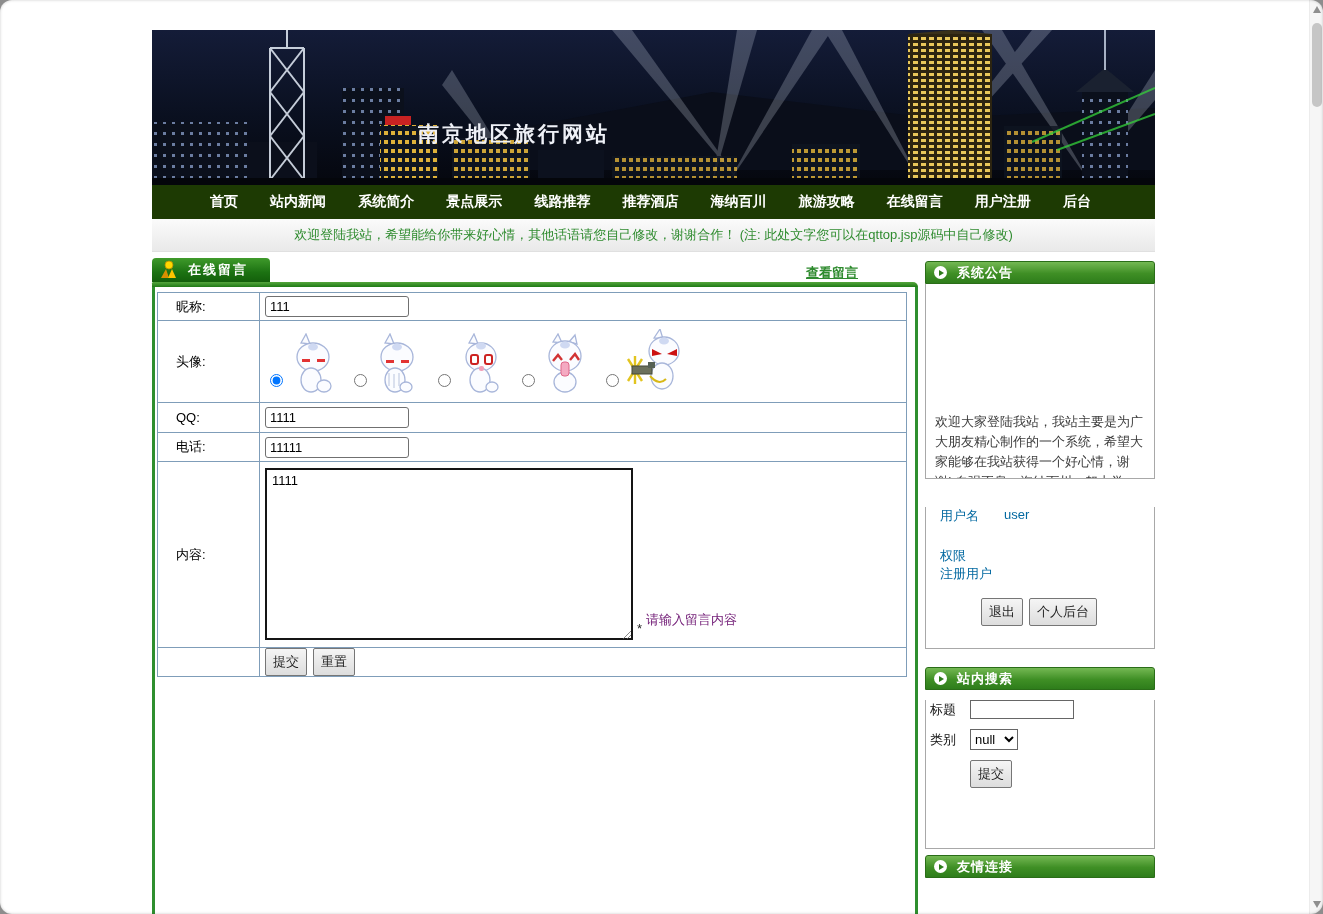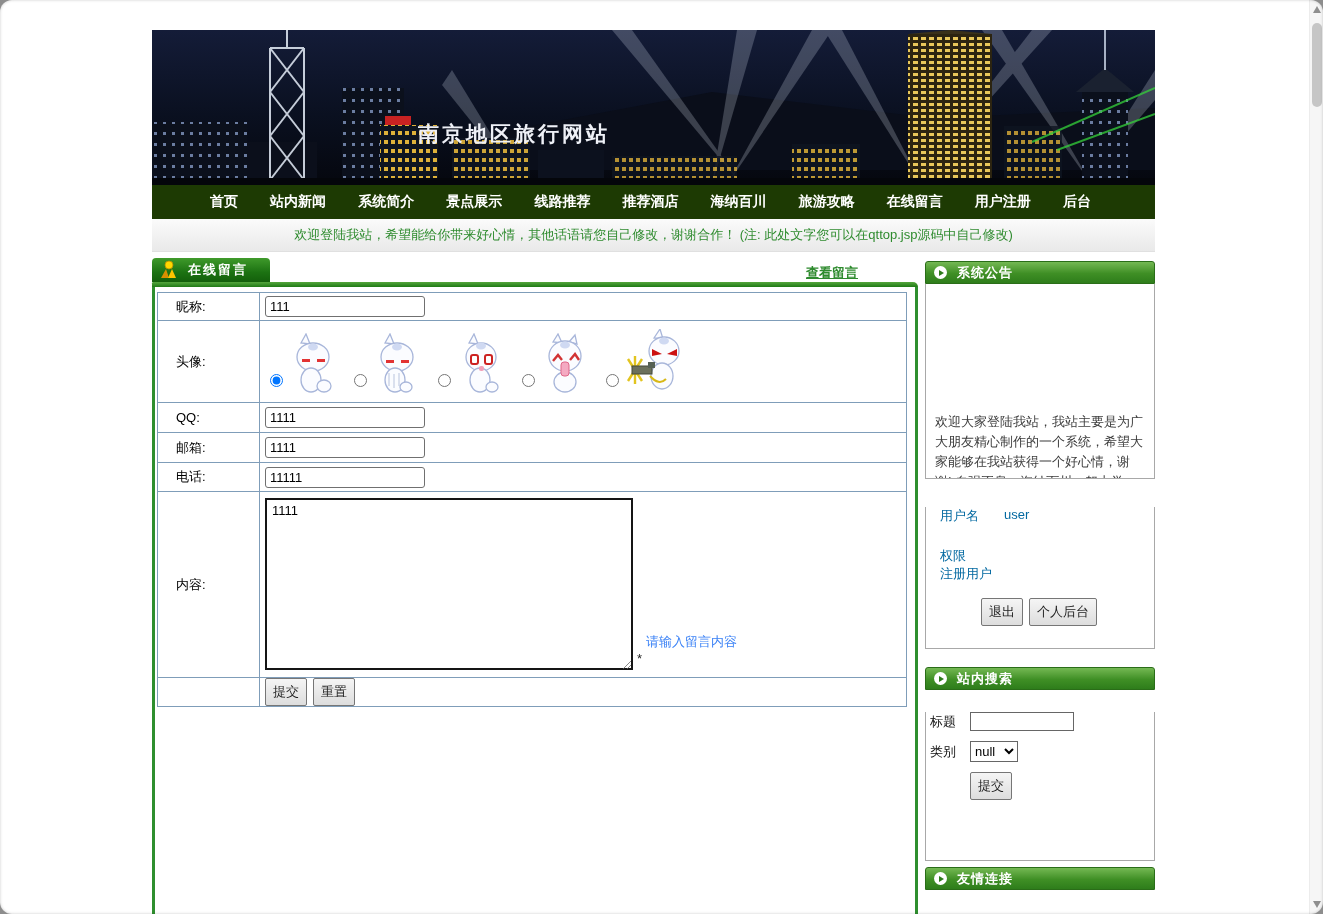--- a/index.html
+++ b/index.html
@@ -42,33 +42,33 @@
   .view-link { color:#2e8b2e; font-size:13px; font-weight:bold; text-decoration:underline; margin-right:60px; cursor:pointer; }
   .green-strip { height:5px; background:linear-gradient(#55a63d,#1f7a15); border-radius:2px 8px 0 0; }
 
   
   .form-box { border:3px solid #2f8f2f; border-top:none; border-bottom:none; min-height:627px; background:#fff; padding:5px 8px 0 2px; }
   table.form-table { border-collapse:collapse; width:100%; background:#fff; }
   .form-table td { border:1px solid #7f9db9; font-size:13px; color:#000; vertical-align:middle; }
   td.lbl { width:102px; padding-left:18px; }
   .r1 td { height:28px; } .r2 td { height:82px; } .r3 td,.r4 td { height:30px; }
   .r5 td { height:29px; } .r6 td { height:186px; } .r7 td { height:27px; }
-  .txt-input { width:160px; height:21px; border:1px solid #707070; border-radius:3px; margin-left:5px;
+  .txt-input { width:144px; height:21px; border:1px solid #707070; border-radius:3px; margin-left:5px;
     font-size:13px; padding:0 4px; font-family:inherit; }
   .avatars { display:flex; align-items:flex-end; padding:4px 0 4px 10px; }
   .avatars input[type=radio] { width:13px; height:13px; margin:0 5px 8px 0; }
   .avatars svg { margin-right:14px; }
   .content-cell-inner { display:flex; align-items:flex-end; padding:4px 0 6px 0; }
   .msg-area { width:368px; height:172px; border:2px solid #151515; margin-left:5px;
     font-size:13px; padding:3px 5px; font-family:inherit; resize:none; }
   .grip { width:10px; height:10px; margin-left:-12px; margin-bottom:1px; position:relative; z-index:2;
     background:repeating-linear-gradient(135deg,transparent 0 2px,#8a8a8a 2px 3px);
     clip-path:polygon(100% 0,100% 100%,0 100%); }
   .star { font-size:13px; color:#222; margin:0 4px 4px 6px; }
-  .hint { font-size:13px; color:#3b82f6; margin-bottom:19px; white-space:nowrap; }
+  .hint { font-size:13px; color:#701a75; margin-bottom:11px; white-space:nowrap; }
   .btn { background:linear-gradient(#f5f5f5,#dddddd); border:1px solid #767676; border-radius:2px;
     font-size:13px; padding:4px 7px; cursor:pointer; font-family:inherit; color:#222; }
   .btn-row { padding-left:5px; display:flex; gap:6px; }
 
   
   .panel-head { height:23px; display:flex; align-items:center;
     background:linear-gradient(#74b853,#3f8f25 55%,#2e7d1b); border:1px solid #2a6d18;
     border-radius:3px 3px 0 0; color:#fff; font-size:13px; font-weight:bold; letter-spacing:1px; }
   .dot { width:13px; height:13px; border-radius:50%; background:#fff; margin:0 10px 0 8px;
     display:inline-flex; align-items:center; justify-content:center; }
@@ -78,21 +78,21 @@
   .pb-announce { height:195px; overflow:hidden; }
   .marquee { position:absolute; left:9px; right:9px; bottom:0; height:66px; overflow:hidden;
     font-size:13px; line-height:20px; color:#3c3c3c; }
   .pb-login { height:142px; }
   .login-row { display:flex; font-size:13px; color:#0369a1; padding-left:14px; margin-top:28px; }
   .login-row + .login-row { margin-top:22px;flex-direction:column; }
   .login-row .lab { width:64px; }
   .login-btns { margin-top:15px; padding-left:55px; display:flex; gap:6px; }
   .pb-search { height:149px; }
   .srch-row { display:flex; align-items:center; font-size:13px; color:#111; padding-left:4px; margin-top:10px; }
-  .srch-row:first-child { margin-top:22px; }
+  .srch-row:first-child { margin-top:10px; }
   .srch-row .lab { width:40px; }
   .srch-input { width:104px; height:19px; border:1px solid #666; font-size:12px; padding:0 3px; }
   .srch-select { width:48px; height:21px; font-size:13px; border:1px solid #666; background:#fff; font-family:inherit; }
   .srch-btn-row { padding-left:44px; margin-top:10px; }
 
   .gap10 { margin-top:10px; } .gap18 { margin-top:18px; } .gap6 { margin-top:6px; }
 
   
   .scrollbar { position:fixed; right:0; top:0; width:14px; height:914px; background:#f6f6f6; z-index:50;
     border-left:1px solid #ececec; }
@@ -289,24 +289,20 @@
                   <rect x="24" y="33" width="7" height="6" fill="#556055"></rect>
                   <path d="M26,47 q9,10 16,3" stroke="#d8b816" fill="none" stroke-width="2"></path>
                 </svg>
               </div>
             </td>
           </tr>
           <tr class="r3">
             <td class="lbl">QQ:</td>
             <td><input class="txt-input" type="text" value="1111" style=""></td>
           </tr>
-          <tr class="r4">
-            <td class="lbl">邮箱:</td>
-            <td><input class="txt-input" type="text" value="1111" style=""></td>
-          </tr>
           <tr class="r5">
             <td class="lbl">电话:</td>
             <td><input class="txt-input" type="text" value="11111" style=""></td>
           </tr>
           <tr class="r6">
             <td class="lbl">内容:</td>
             <td>
               <div class="content-cell-inner">
                 <textarea class="msg-area" style="">1111</textarea>
                 <span class="grip"></span>

